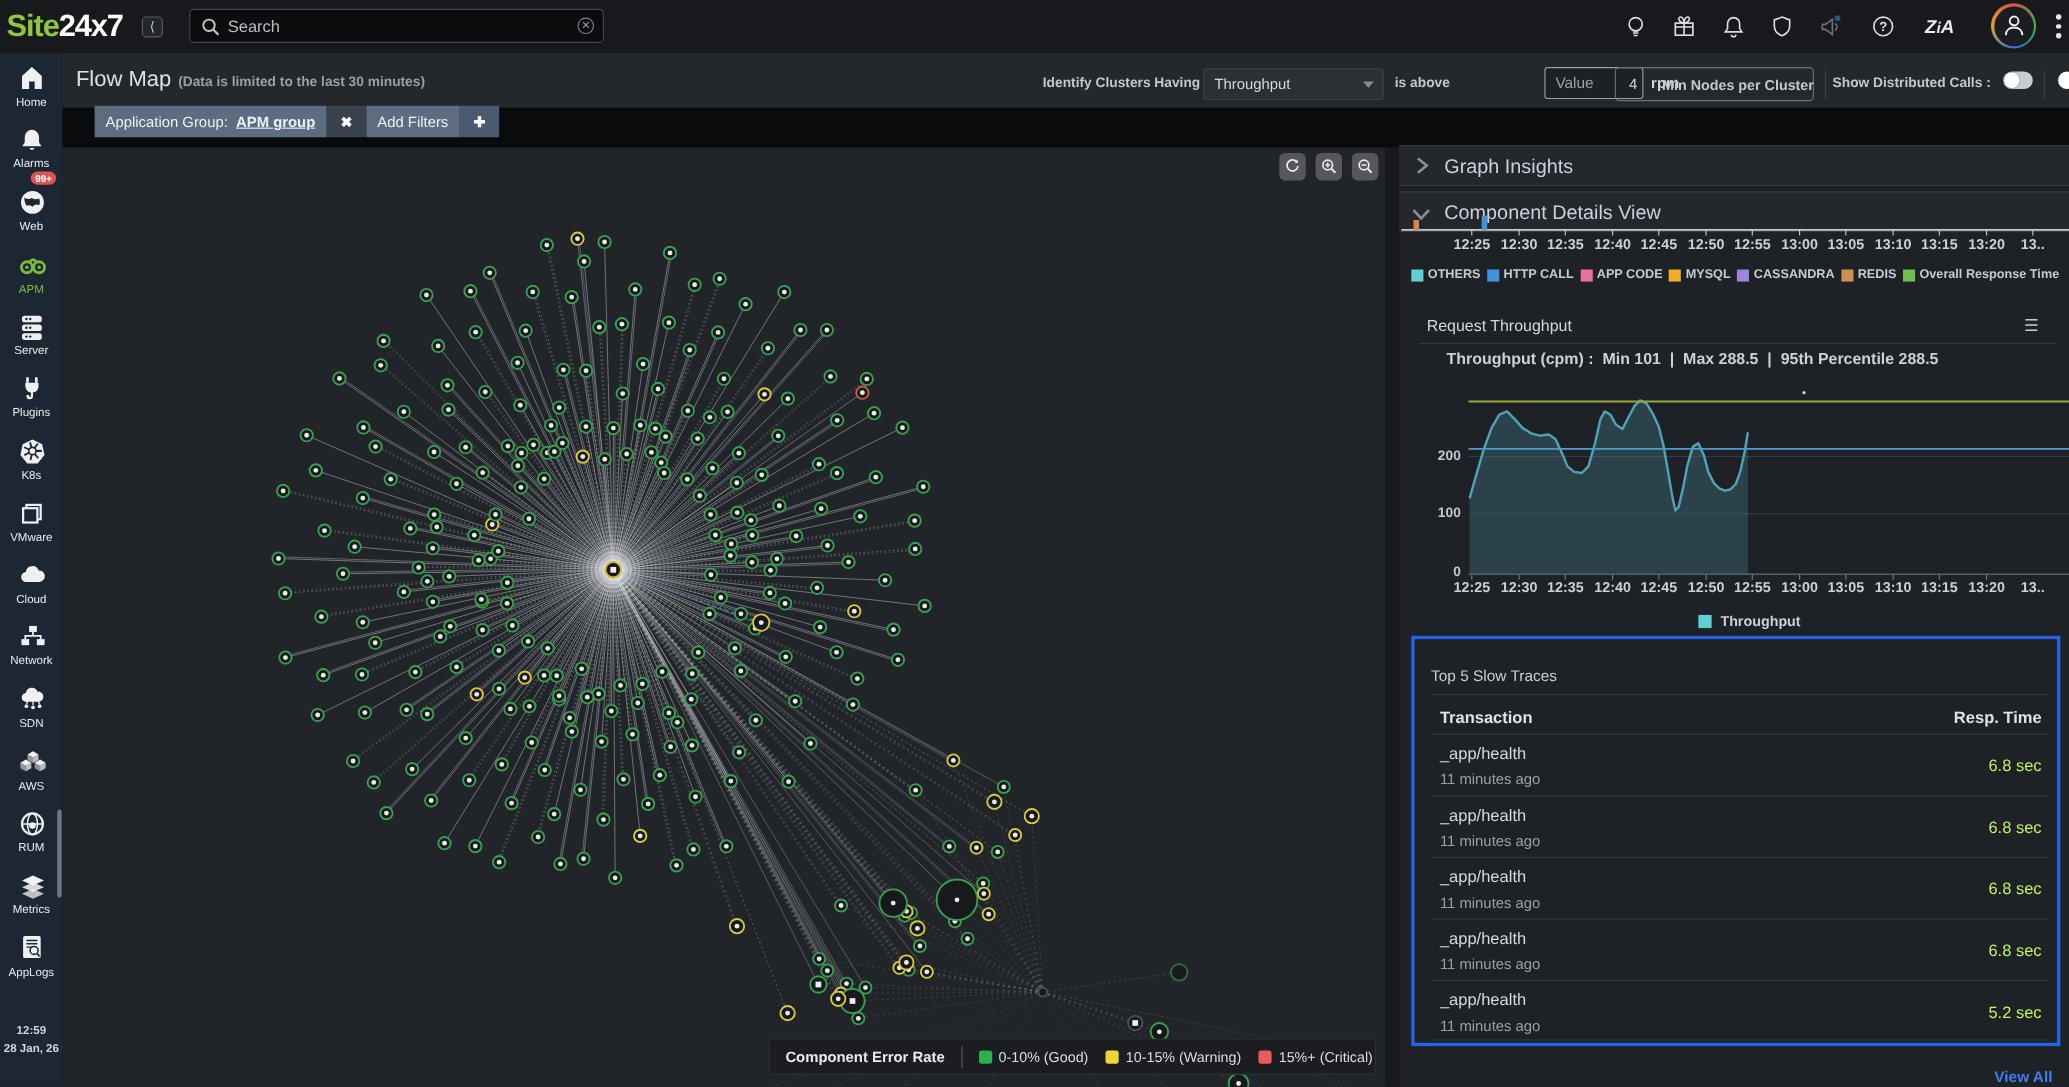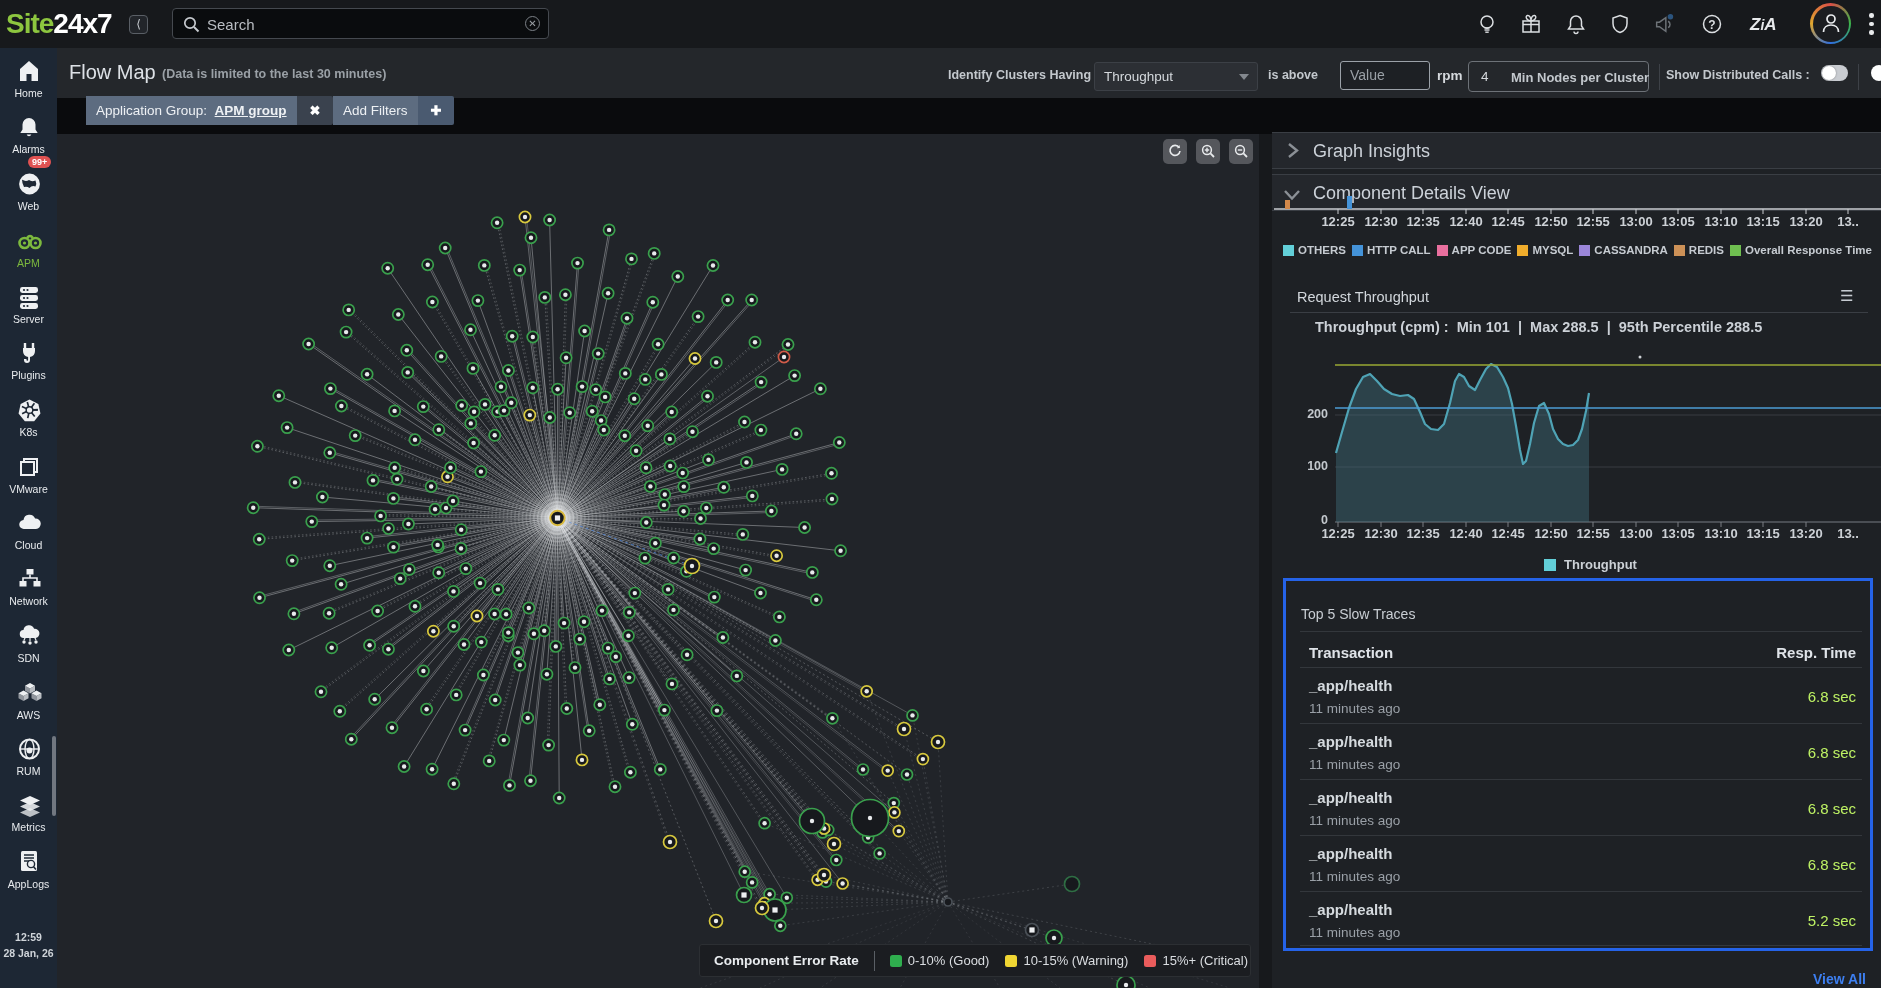--- a/index.html
+++ b/index.html
@@ -27,21 +27,21 @@
 #sbthumb { position:absolute; left:52px; top:688px; width:4px; height:80px; border-radius:2px; background:#717780; }
 .badge99 { position:absolute; left:28px; top:4px; background:#e05252; color:#fff; font-size:9px; font-weight:bold; border-radius:8px; padding:1px 4px;margin-top:48px; }
 
 #hdr { position:absolute; left:57px; top:48px; width:1824px; height:50px; background:#24272b; }
 #hdr .title { position:absolute; left:12px; top:13px; font-size:20px; color:#dde1e6; font-weight:500; }
 #hdr .sub { position:absolute; left:105px; top:19px; font-size:12.5px; color:#9aa0a6; font-weight:bold; }
 #hdr .lab { position:absolute; top:20px; font-size:12.5px; color:#c3c8cd; font-weight:bold; white-space:nowrap; }
 #ddl { position:absolute; left:1037px; top:14px; width:164px; height:29px; background:#2c2f34; border:1px solid #3c4046; border-radius:3px; }
 #ddl .t { position:absolute; left:9px; top:6px; font-size:13.5px; color:#d5d9dd; }
 #ddl .c { position:absolute; right:8px; top:11px; width:0; height:0; border-left:5px solid transparent; border-right:5px solid transparent; border-top:6px solid #83888e; }
-#valbox { position:absolute; left:1284px; top:14px; width:120px; height:29px; }
+#valbox { position:absolute; left:1348px; top:14px; width:120px; height:29px; }
 #minbox { position:absolute; left:1411px; top:13px; width:181px; height:31px; border:1px solid #6d7278; border-radius:4px; }
 .hsep { position:absolute; top:16px; width:1px; height:26px; background:#3d4147; }
 #toggle { position:absolute; left:1764px; top:17px; width:27px; height:16px; border-radius:8px; background:#c9ccd1; }
 #toggle .k { position:absolute; left:1px; top:1px; width:14px; height:14px; border-radius:50%; background:#ffffff; box-shadow:0 0 2px rgba(0,0,0,.4); }
 #parttoggle { position:absolute; left:1814px; top:17px; width:16px; height:16px; border-radius:50%; background:#fff; }
 
 #blackstrip { position:absolute; left:57px; top:98px; width:1824px; height:36px; background:#0a0b0d; }
 .chip { position:absolute; top:-2px; height:29px; display:flex; border-radius:2px; overflow:hidden;padding-left:20px; }
 .chip .main { white-space:nowrap; background:#5d6c80; color:#eef1f4; font-size:13.5px; line-height:29px; padding:0 10px; }
 .chip .seg { background:#3a424e; color:#fff; font-size:13px; line-height:29px; padding:0 13px; font-weight:bold; }
@@ -65,21 +65,21 @@
 #rtsep { position:absolute; left:18px; top:103px; width:578px; height:1px; background:#3a3e44; }
 #stats { position:absolute; left:43px; top:110px; font-size:14.5px; font-weight:bold; color:#ccd1d7; }
 .ylab { position:absolute; width:34px; text-align:right; font-size:12.5px; color:#c3c8cd; font-weight:bold; }
 #tleg { position:absolute; left:272px; top:348px; display:flex; align-items:center; }
 #tleg .sq { width:12px; height:12px; background:#62cfd8; margin-right:8px; }
 #tleg .t { font-size:13px; font-weight:bold; color:#ccd1d6; }
 #top5 { position:absolute; left:11px; top:369px; width:590px; height:373px; border:3px solid #2563e8; background:#1e2125; }
 #top5 .title { position:absolute; left:15px; font-size:14px; color:#c9ced4; }
 #top5 .sep { position:absolute; left:14px; width:562px; height:1px; background:#33373c; }
 #top5 .th { position:absolute; top:30px; font-size:15px; font-weight:bold; color:#dfe3e8; }
-#top5 .nm { position:absolute; left:23px; font-size:15px; color:#d5dade;font-weight:bold; }
+#top5 .nm { position:absolute; left:23px; font-size:15px; color:#d5dade; }
 #top5 .ago { position:absolute; left:23px; font-size:13.5px; color:#9aa0a7; }
 #top5 .val { position:absolute; right:14px; font-size:15px; color:#bef264; }
 #viewall { position:absolute; left:541px; top:762px; font-size:14px; font-weight:bold; color:#3d7ff0; }
 </style></head>
 <body>
 <div id="topbar">
 <div id="logo"><b>Site</b>24x7</div>
 <div id="collapse">⟨</div>
 <div id="search">
       <svg class="mag" width="17" height="17" viewBox="0 0 17 17">

